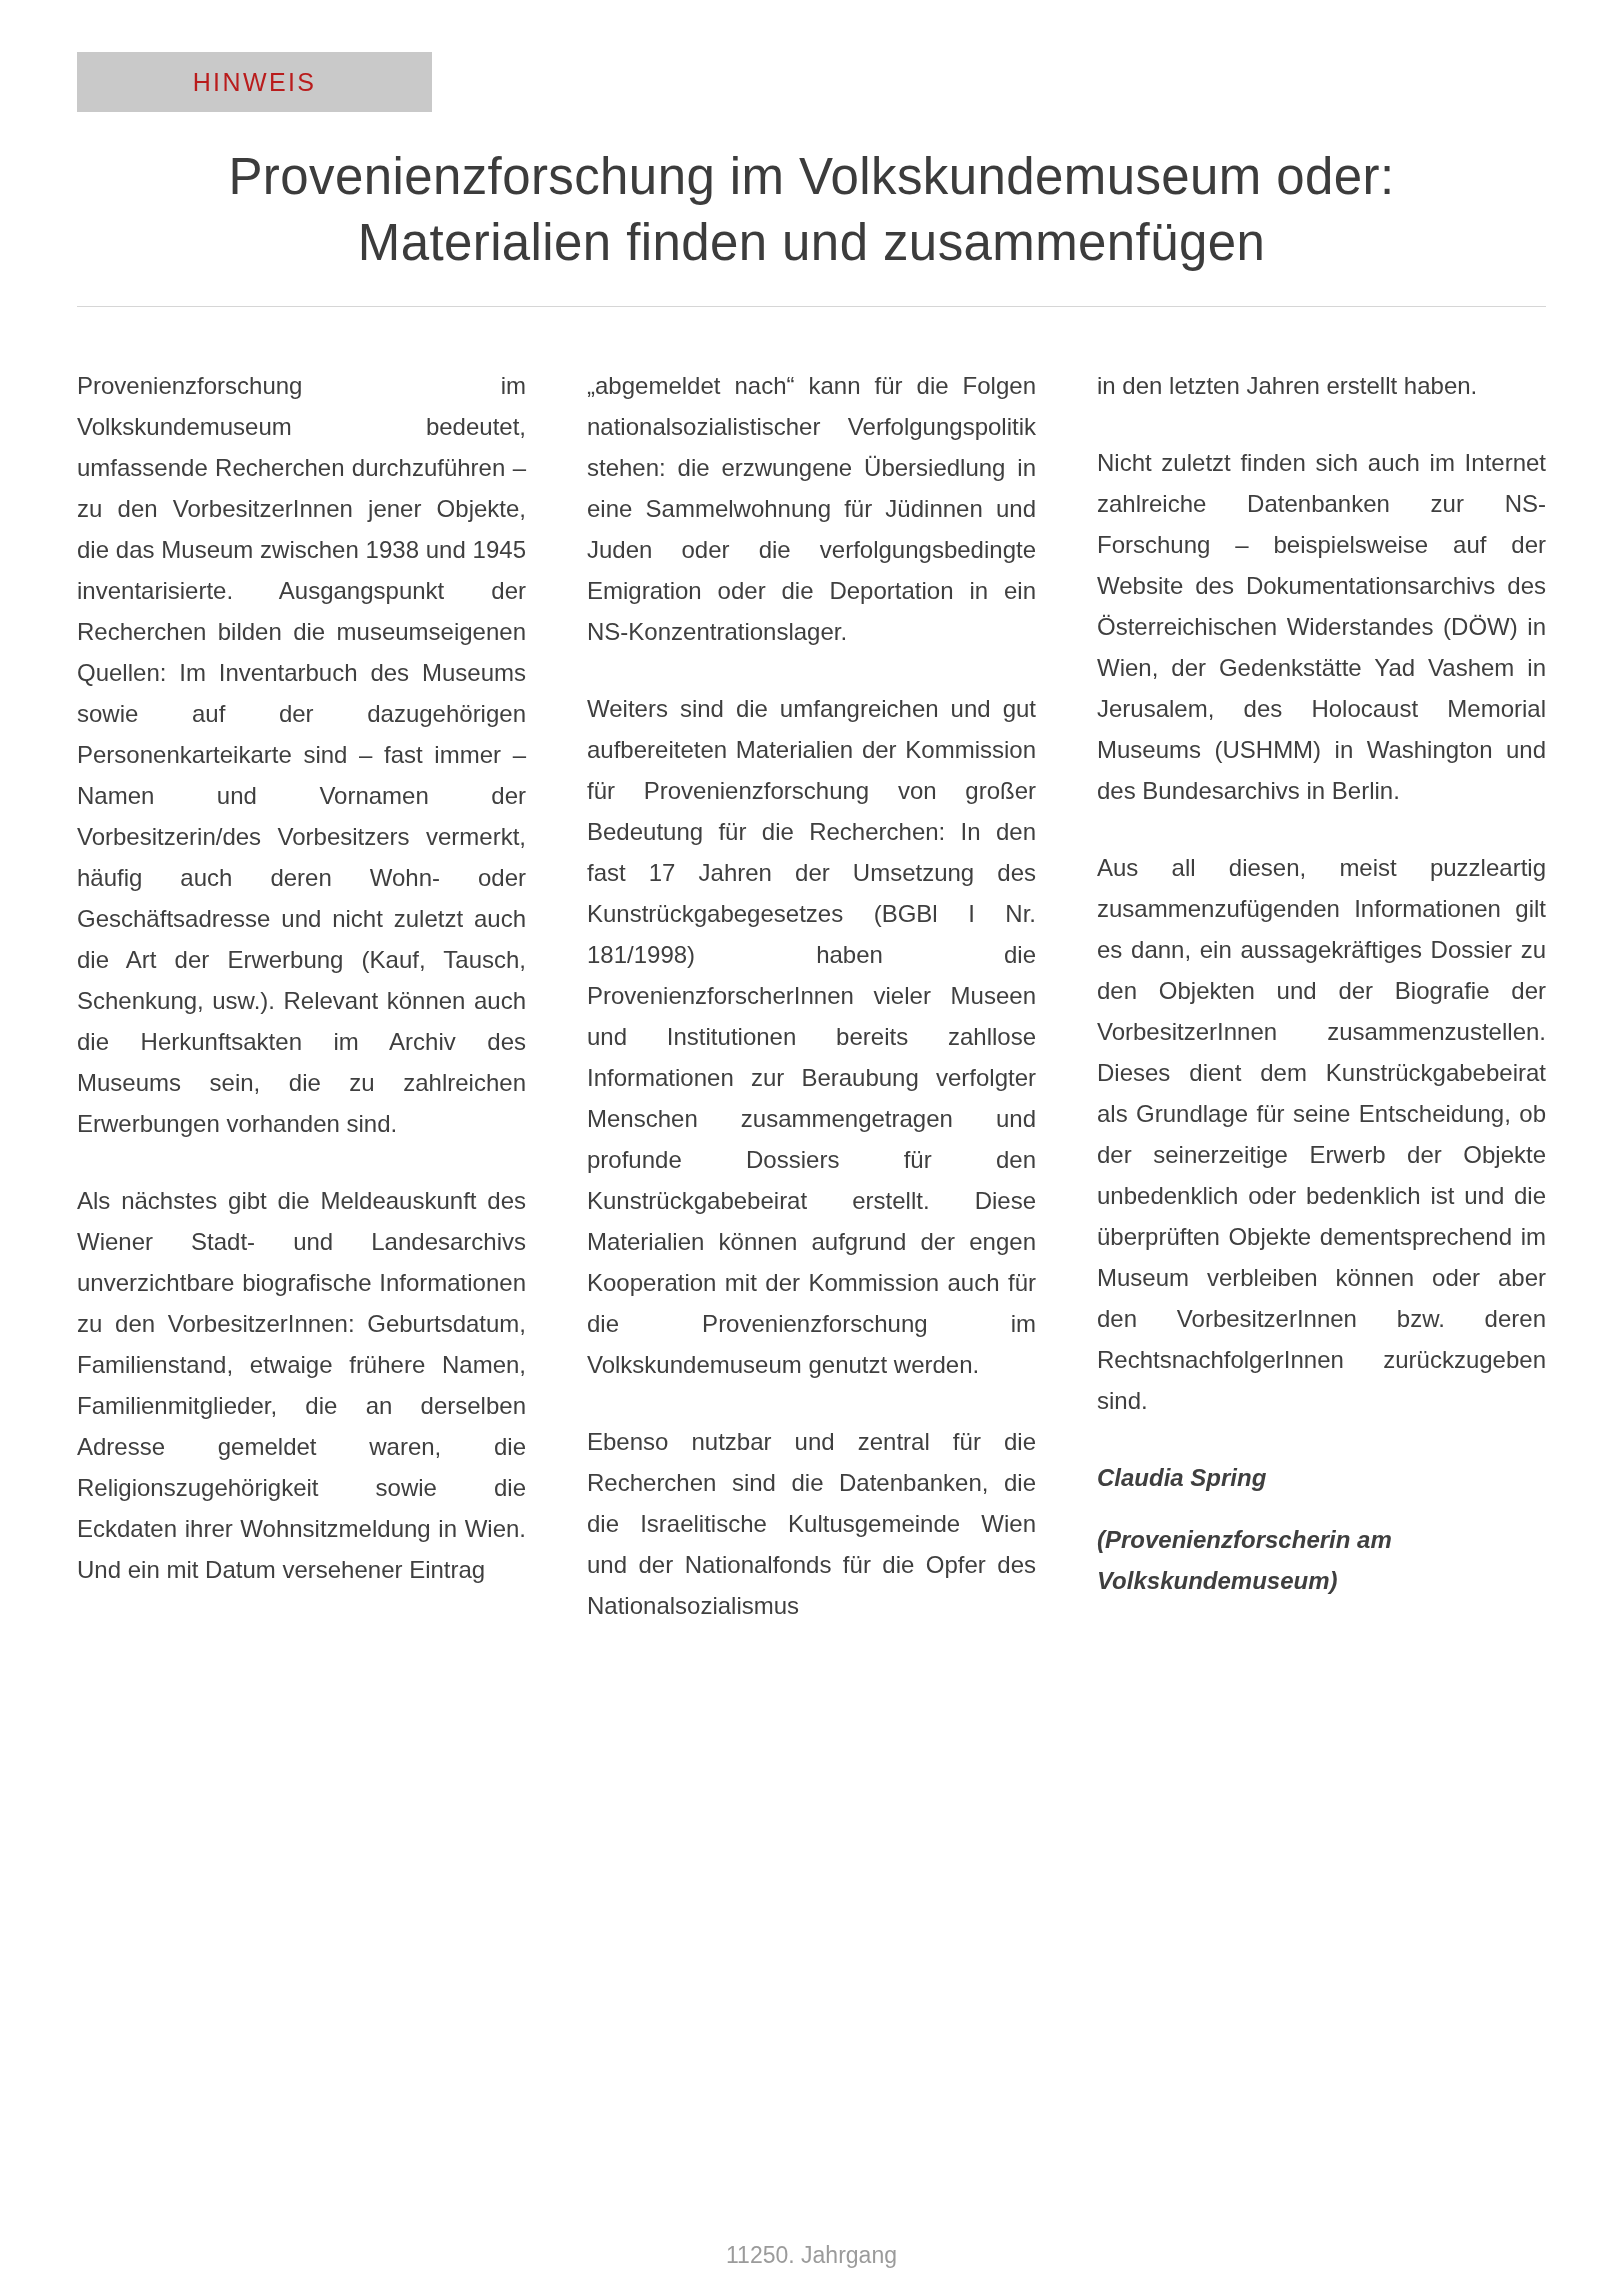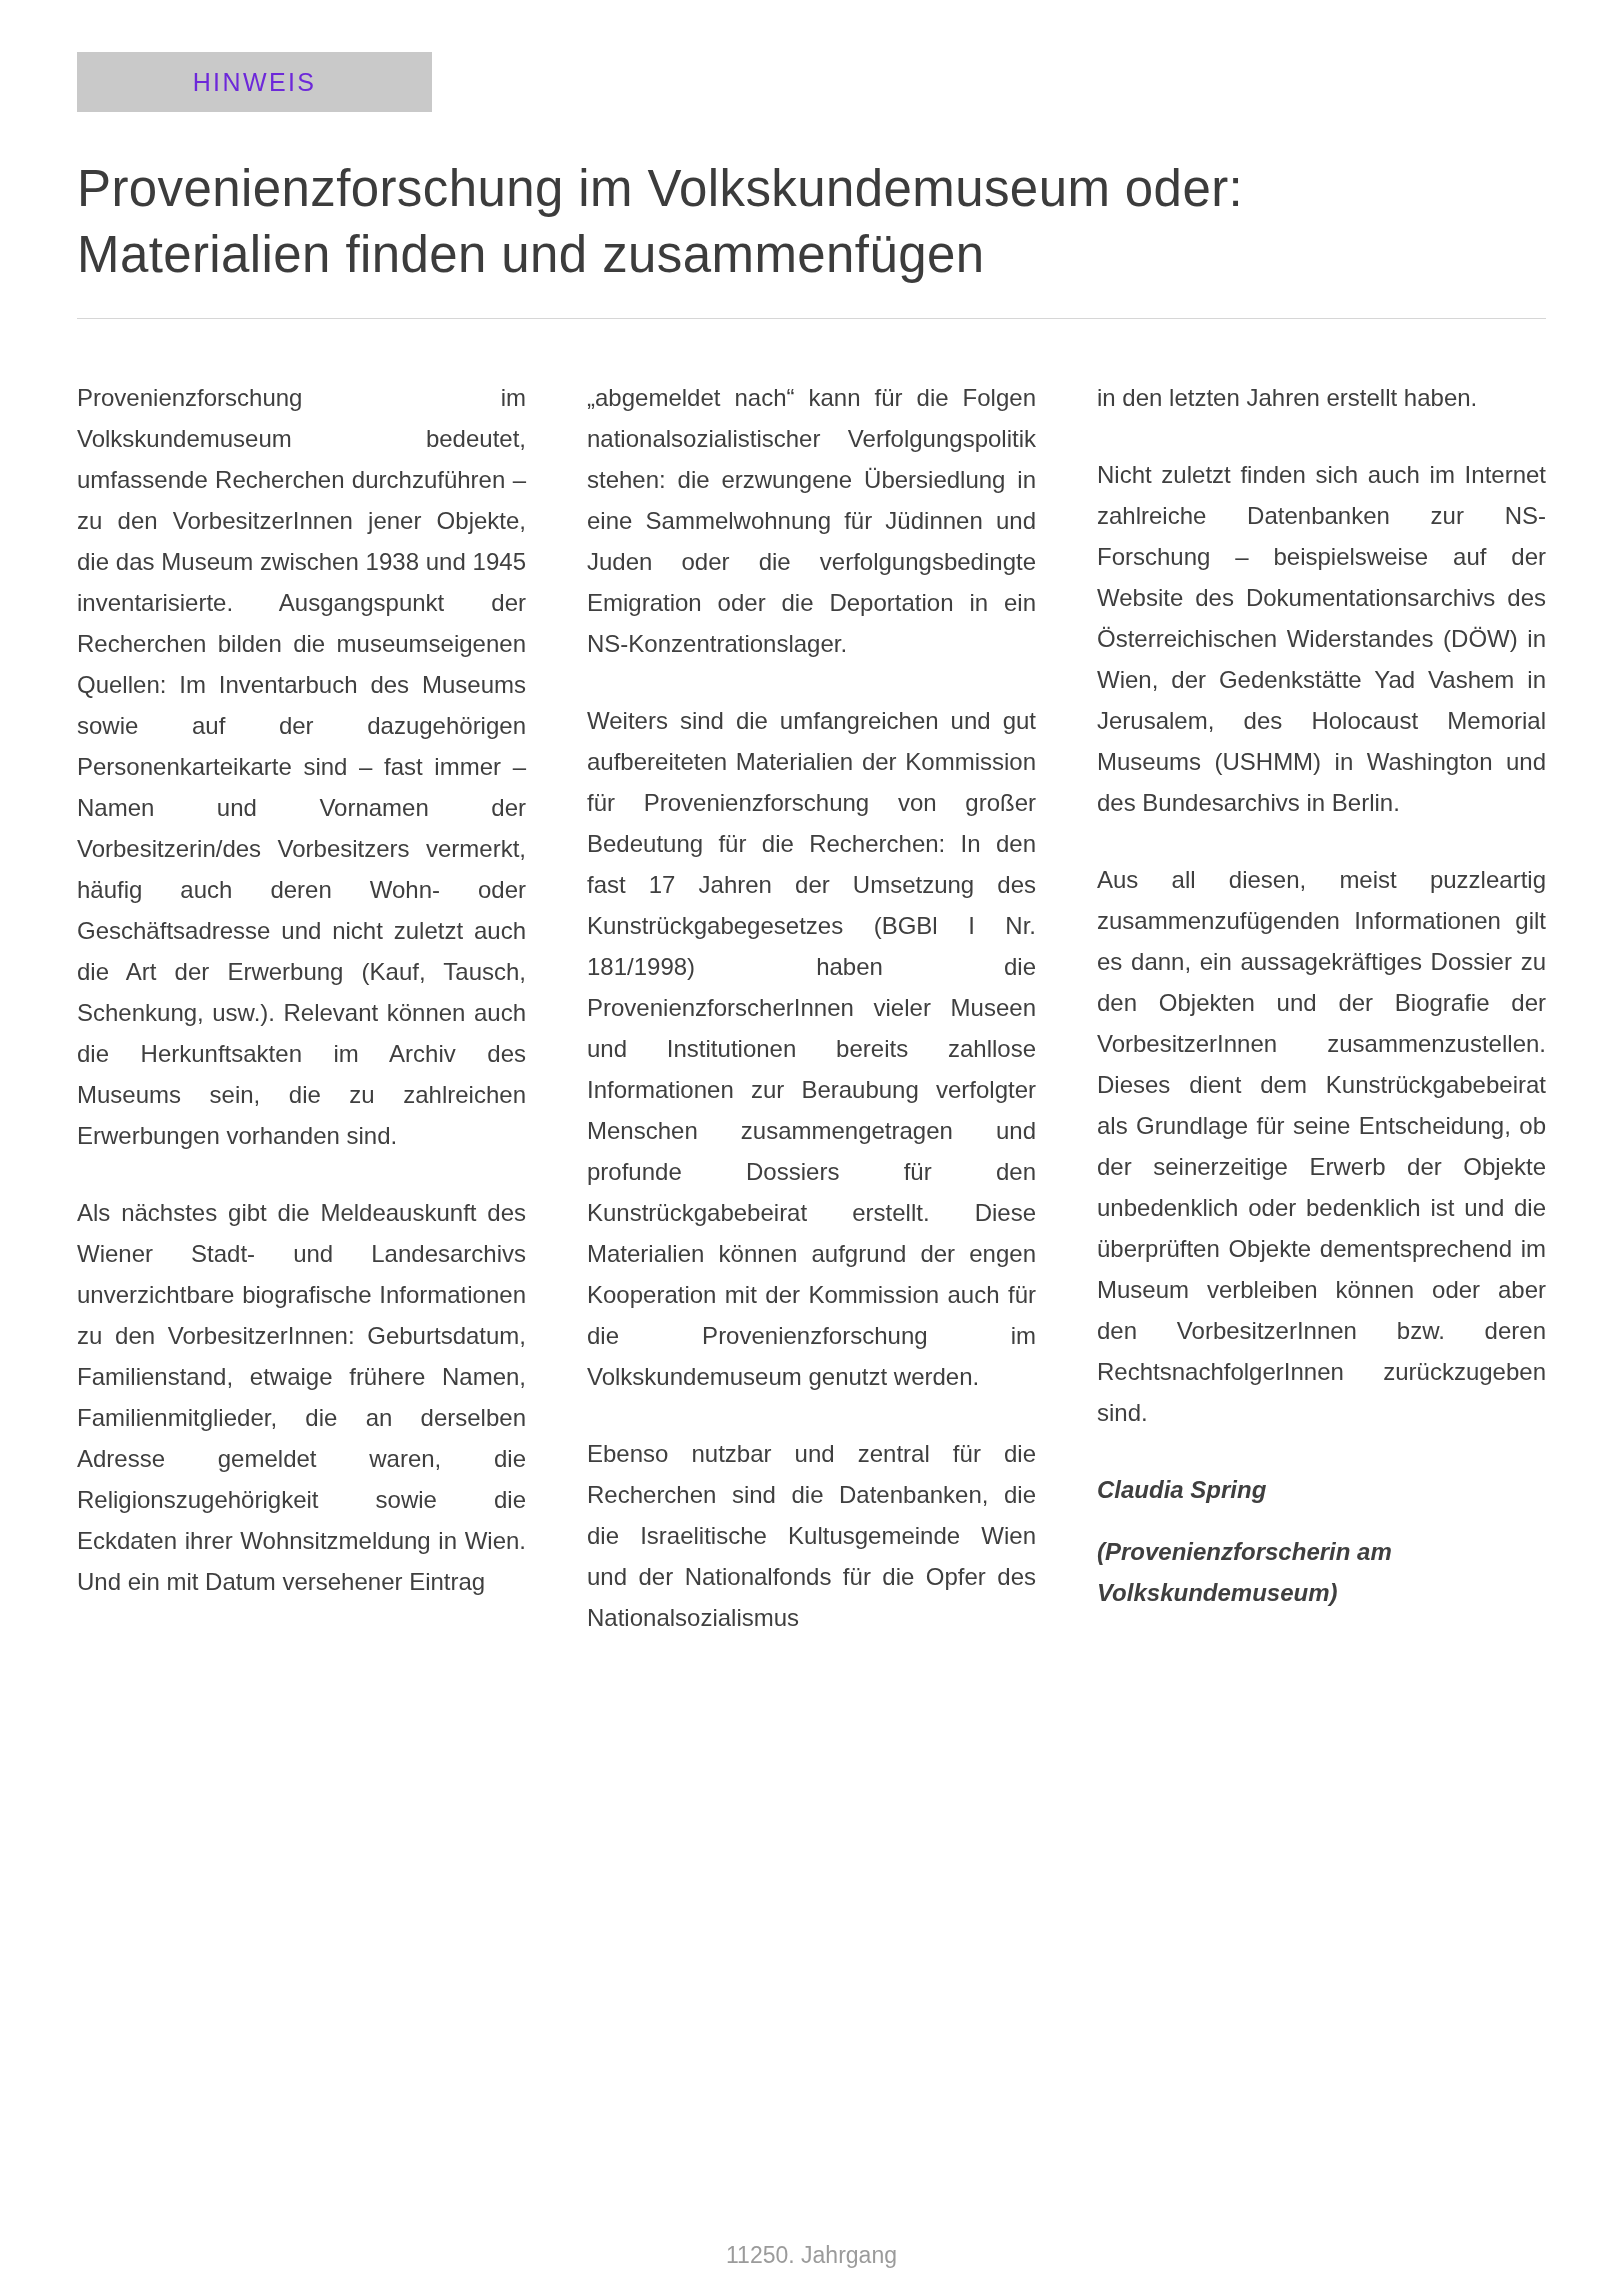--- a/index.html
+++ b/index.html
@@ -20,29 +20,30 @@
   }
   .label-box {
     width: 355px;
     height: 60px;
     background: #c9c9c9;
     display: flex;
     align-items: center;
     justify-content: center;
     font-size: 25px;
     letter-spacing: 2.4px;
-    color: #6d28d9;
+    color: #b91c1c;
   }
   .title {
-    margin: 44px 0 0 0;
+    margin: 32px 0 0 0;
     font-size: 51px;
     font-weight: 400;
     color: #3c3c3c;
     line-height: 1.3;
     letter-spacing: 0.4px;
+    text-align: center;
   }
   .title-line { display: block; }
   .divider {
     border: none;
     border-top: 1.6px solid #d6d6d6;
     margin: 29px 0 0 0;
   }
   .columns {
     display: flex;
     gap: 61px;

